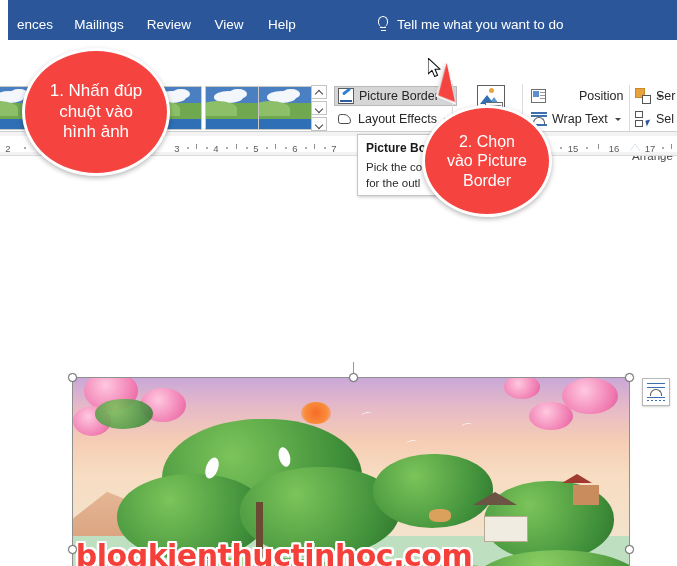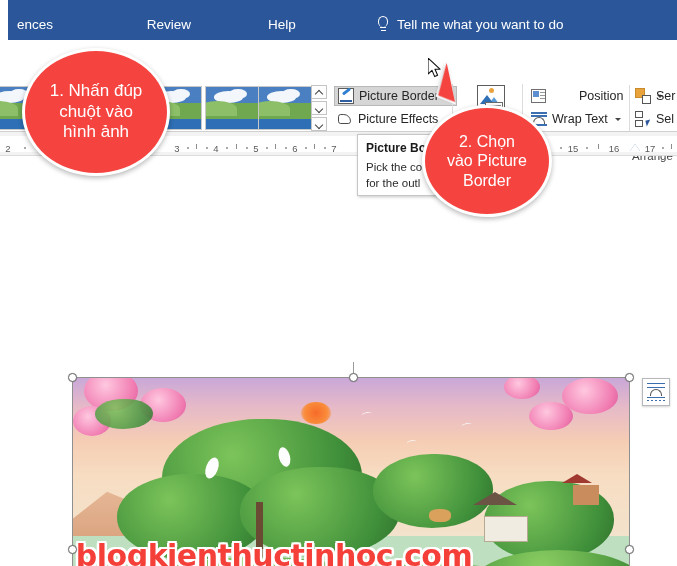--- a/index.html
+++ b/index.html
@@ -325,22 +325,28 @@
 <body>
 
 <div id="app">
 
   <div class="tabbar">
     <div class="tabbar-strip"></div>
 
     <div class="tab" style="left:0px;width:54px;">
       <span>ences</span>
     </div>
+    <div class="tab" style="left:54px;width:74px;">
+      <span>Mailings</span>
+    </div>
     <div class="tab" style="left:128px;width:66px;">
       <span>Review</span>
+    </div>
+    <div class="tab" style="left:194px;width:54px;">
+      <span>View</span>
     </div>
     <div class="tab" style="left:248px;width:52px;">
       <span>Help</span>
     </div>
 
     <div class="tellme" style="left:368px;">
       <span class="bulb">
         <span class="b-top"></span>
           <span class="b-n1"></span>
           <span class="b-n2"></span>
@@ -417,21 +423,21 @@
           <span class="pbline"></span>
       </span>
       <span class="lbl">Picture Border</span>
       <span class="caret"></span>
     </div>
 
     <div class="cmd" style="left:337px;top:69px;">
       <span class="ic ic-pe">
           <span class="peq"></span>
         </span>
-      <span class="lbl">Picture Effects</span>
+      <span class="lbl">Layout Effects</span>
       <span class="caret"></span>
     </div>
 
     <div class="cmd" style="left:337px;top:91px;">
       <span class="ic ic-pl">
         <span class="plimg"></span>
           <span class="plbox"></span>
           <span class="plarrow"></span>
       </span>
       <span class="lbl">Picture Layout</span>

